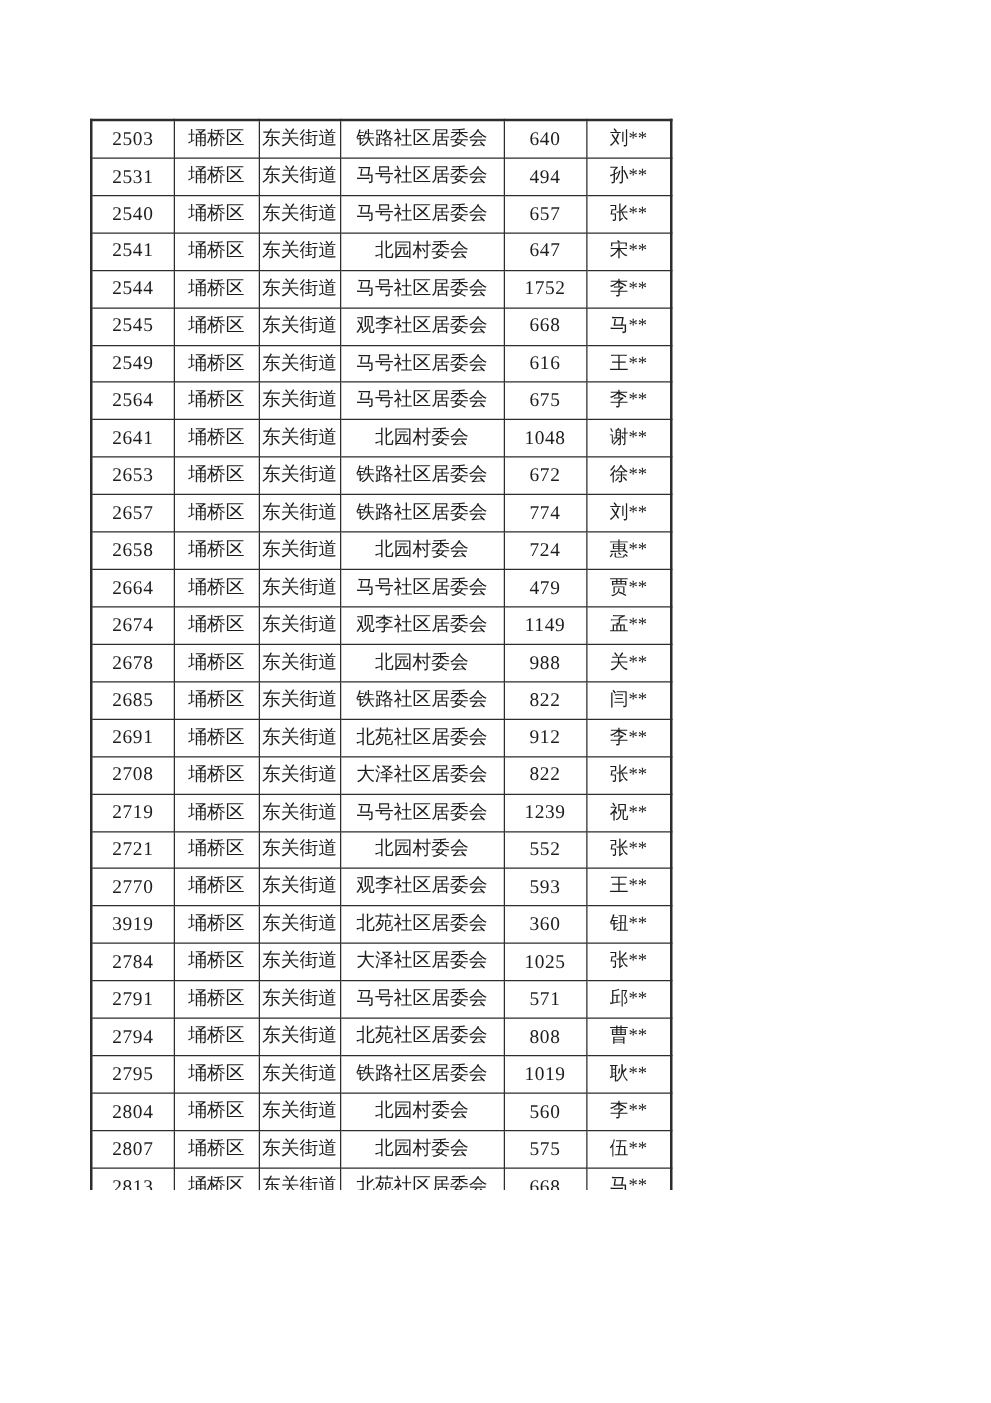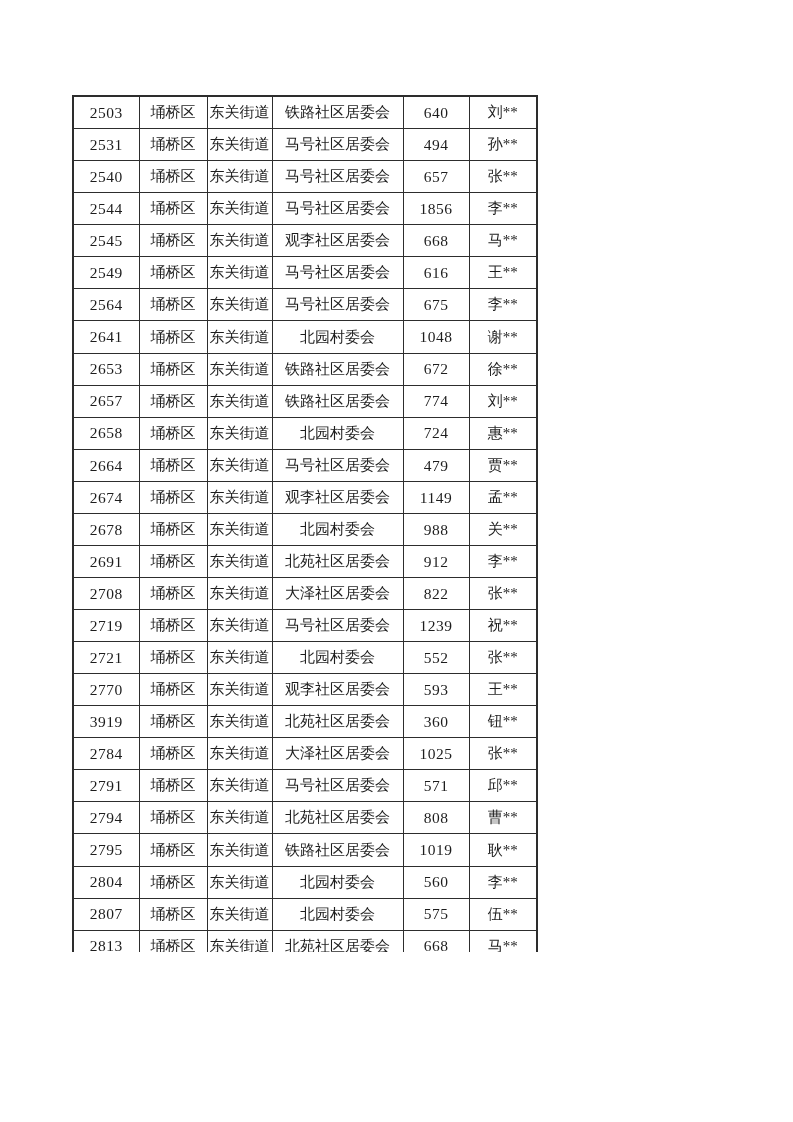--- a/index.html
+++ b/index.html
@@ -75,25 +75,33 @@
         </tr>
         <tr>
           <td class="num">2540</td>
           <td>埇桥区</td>
           <td>东关街道</td>
           <td>马号社区居委会</td>
           <td class="num">657</td>
           <td>张**</td>
         </tr>
         <tr>
+          <td class="num">2541</td>
+          <td>埇桥区</td>
+          <td>东关街道</td>
+          <td>北园村委会</td>
+          <td class="num">647</td>
+          <td>宋**</td>
+        </tr>
+        <tr>
           <td class="num">2544</td>
           <td>埇桥区</td>
           <td>东关街道</td>
           <td>马号社区居委会</td>
-          <td class="num">1856</td>
+          <td class="num">1752</td>
           <td>李**</td>
         </tr>
         <tr>
           <td class="num">2545</td>
           <td>埇桥区</td>
           <td>东关街道</td>
           <td>观李社区居委会</td>
           <td class="num">668</td>
           <td>马**</td>
         </tr>
@@ -161,20 +169,28 @@
           <td class="num">1149</td>
           <td>孟**</td>
         </tr>
         <tr>
           <td class="num">2678</td>
           <td>埇桥区</td>
           <td>东关街道</td>
           <td>北园村委会</td>
           <td class="num">988</td>
           <td>关**</td>
+        </tr>
+        <tr>
+          <td class="num">2685</td>
+          <td>埇桥区</td>
+          <td>东关街道</td>
+          <td>铁路社区居委会</td>
+          <td class="num">822</td>
+          <td>闫**</td>
         </tr>
         <tr>
           <td class="num">2691</td>
           <td>埇桥区</td>
           <td>东关街道</td>
           <td>北苑社区居委会</td>
           <td class="num">912</td>
           <td>李**</td>
         </tr>
         <tr>

